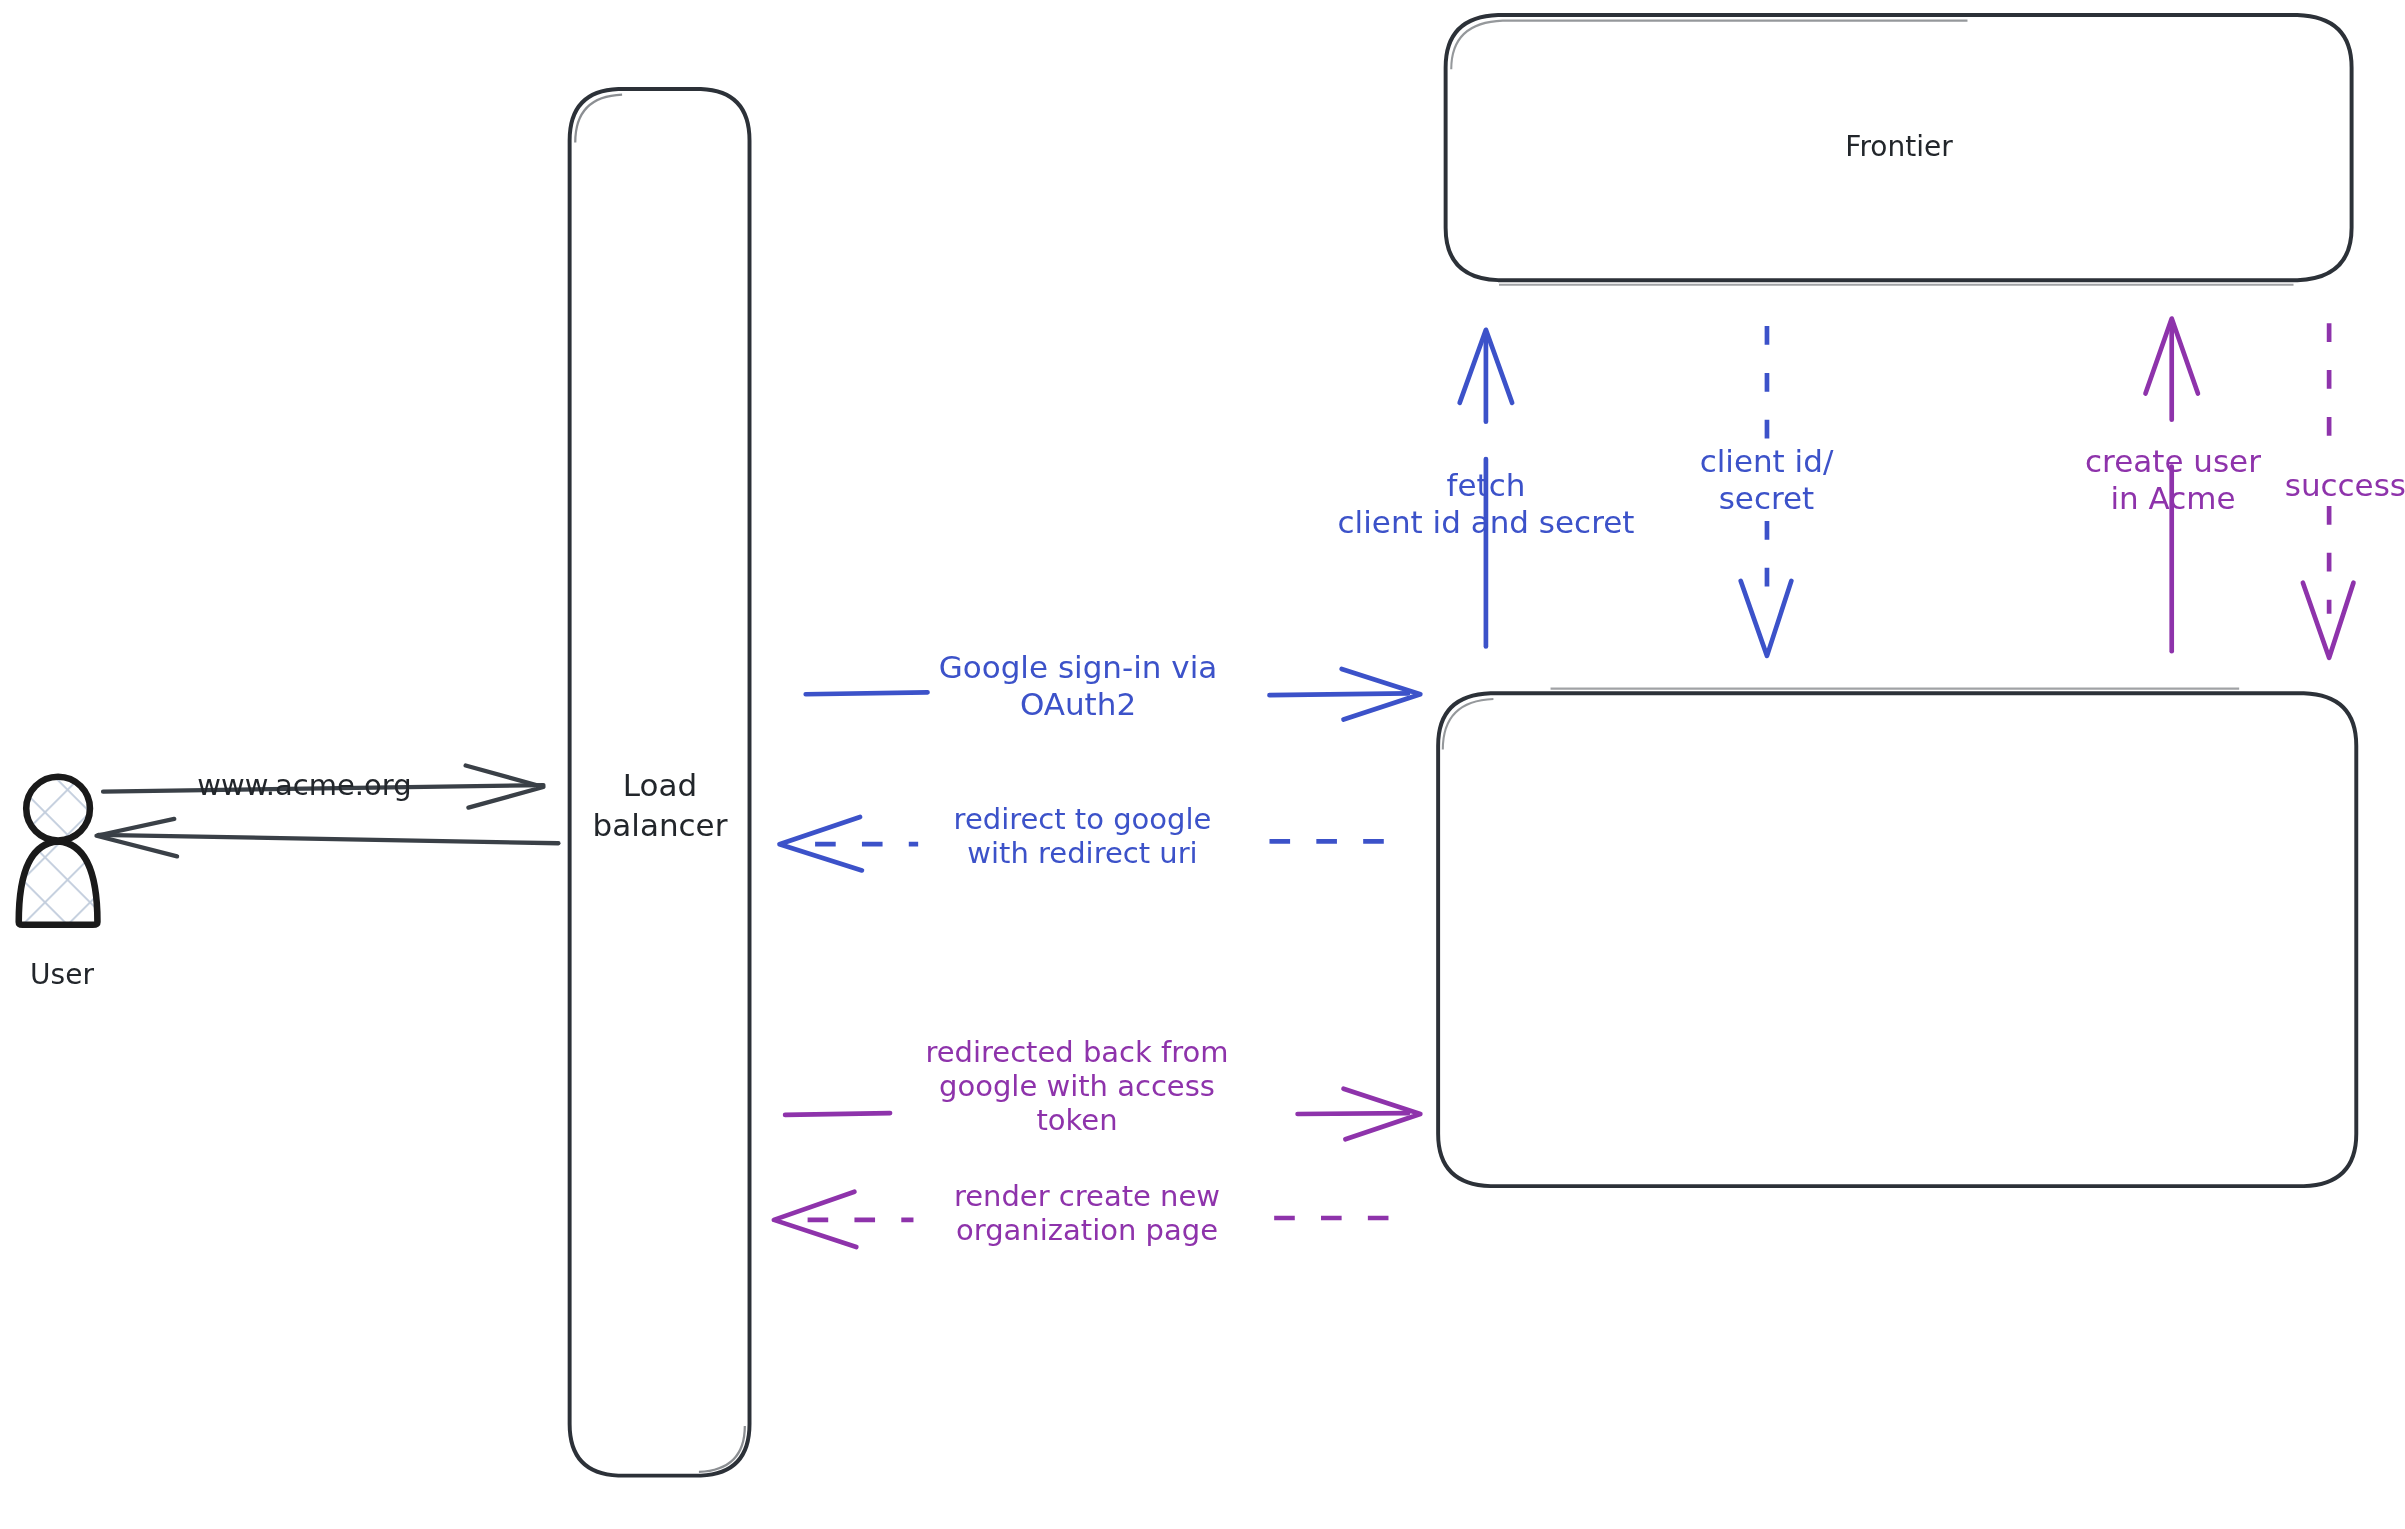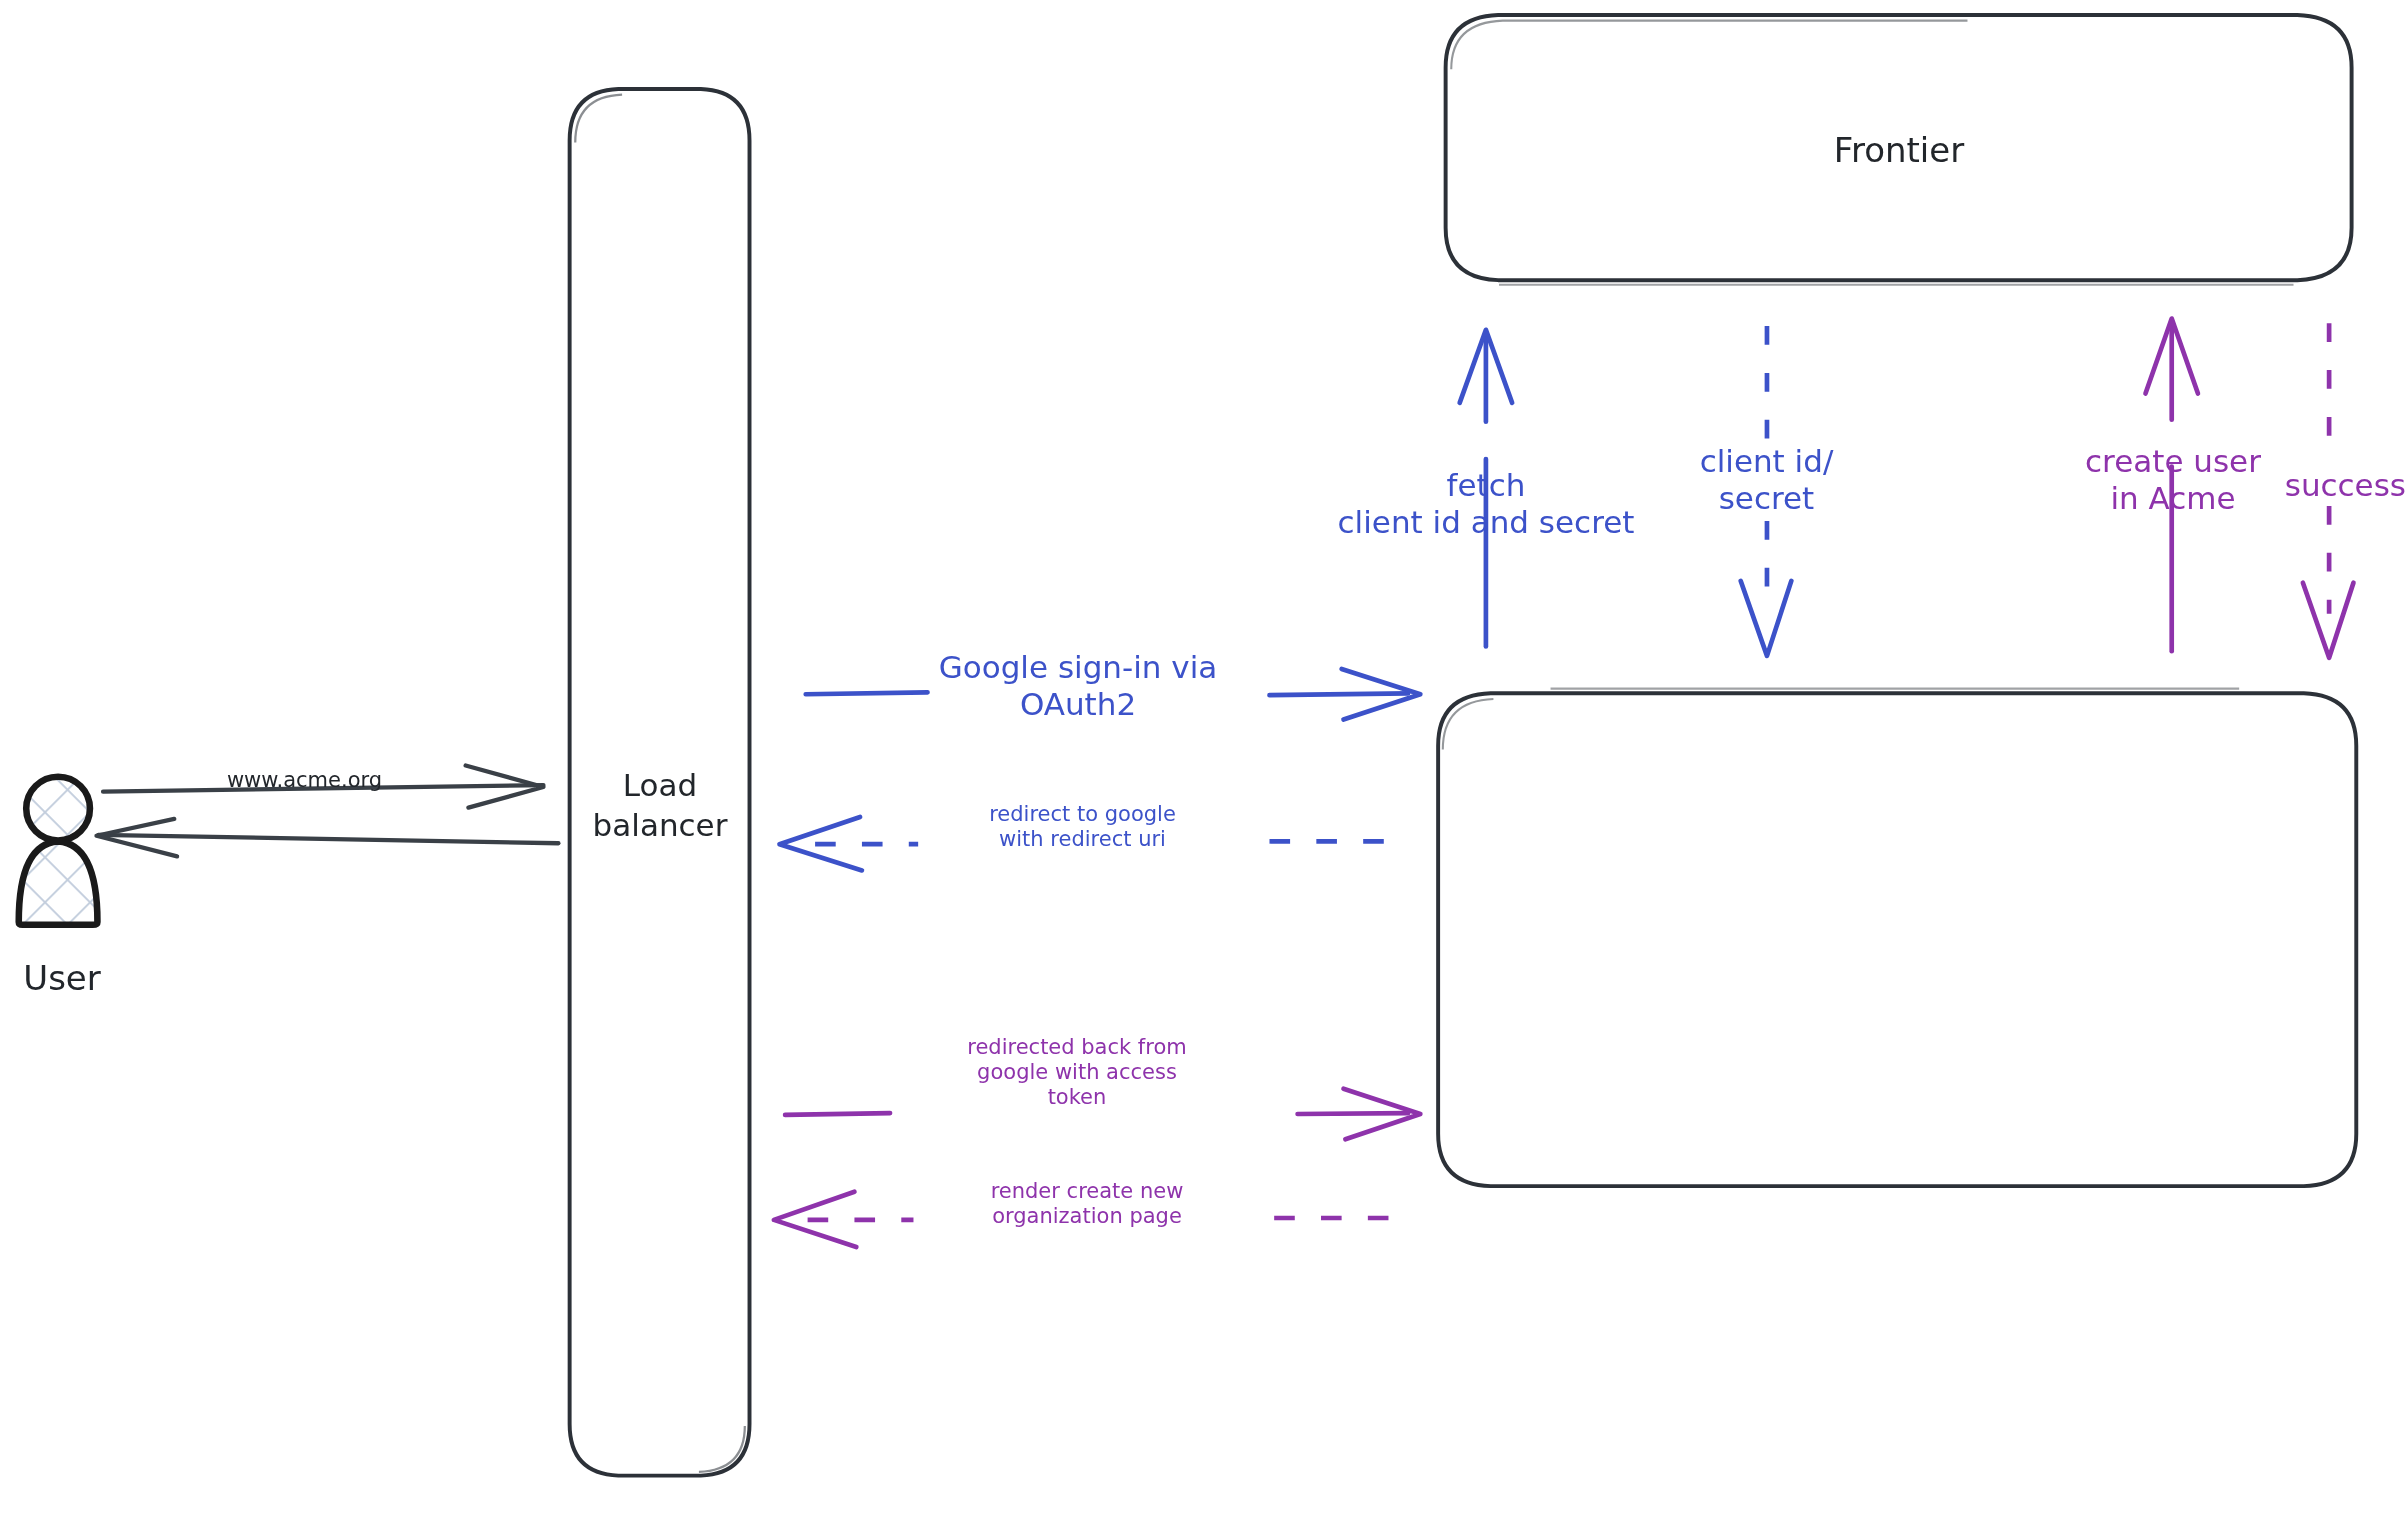--- a/index.html
+++ b/index.html
@@ -38,23 +38,23 @@
     position: absolute;
     text-align: center;
     line-height: 1.18;
     white-space: pre-line;
     font-family: "DejaVu Sans", sans-serif;
     pointer-events: none;
   }
   .blue  { color: #3c52c9; }
   .purple{ color: #8e33ab; }
   .dark  { color: #22262b; }
-  .lbl-31 { font-size: 21px; }
+  .lbl-31 { font-size: 29px; }
   .lbl-33 { font-size: 31px; }
-  .lbl-34 { font-size: 34px; }
+  .lbl-34 { font-size: 28px; }
 </style>
 </head>
 <body>
 
 <div id="stage">
 
   <svg class="layer" viewBox="0 0 2567 1633">
     <defs>
       <pattern id="hatch" width="34" height="34" patternTransform="rotate(45)" patternUnits="userSpaceOnUse">
         <rect width="34" height="34" fill="#ffffff"></rect>

